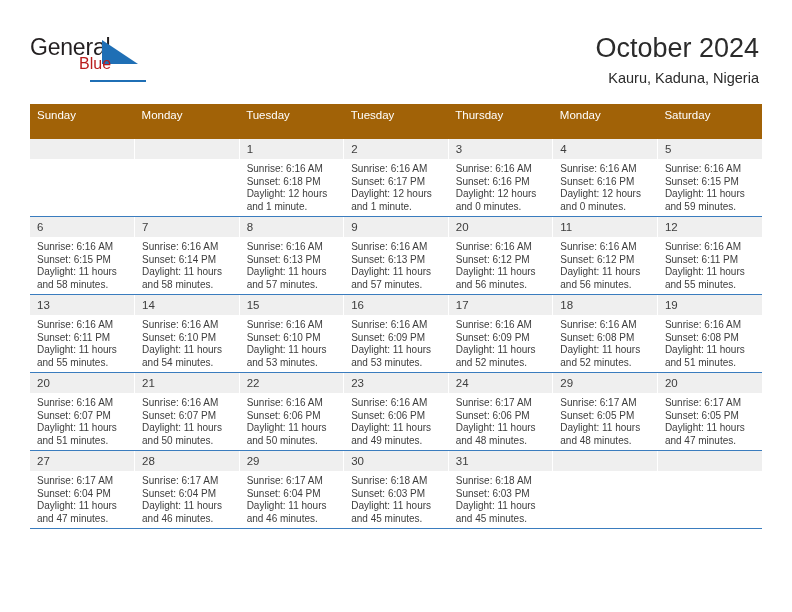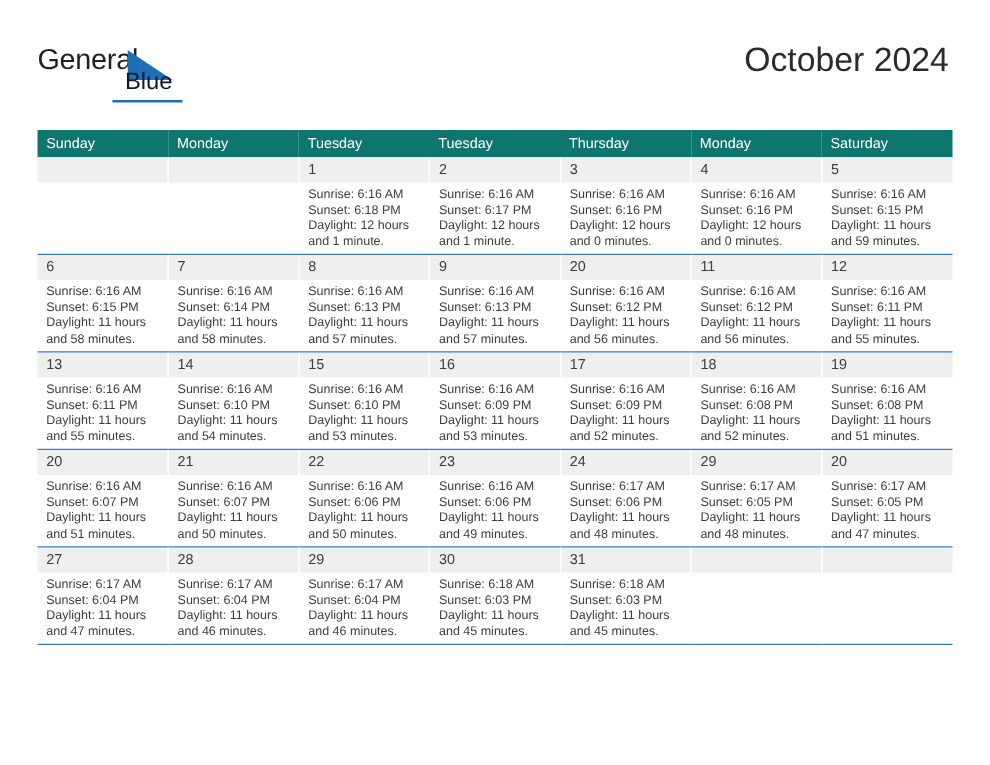--- a/index.html
+++ b/index.html
@@ -50,24 +50,24 @@
     left: 72px;
     top: 6px;
     width: 0;
     height: 0;
     border-top: 0 solid transparent;
     border-left: 0 solid transparent;
   }
   .logo-triangle svg { display: block; }
   .logo-blue {
     position: absolute;
-    left: 70px;
+    left: 49px;
     top: 21px;
-    font-size: 19px;
-    color: #0f172a;
+    font-size: 16px;
+    color: #b91c1c;
     font-family: "Liberation Sans", sans-serif;
   }
   .logo-underline {
     position: absolute;
     left: 60px;
     top: 46px;
     width: 56px;
     height: 2px;
     background: #1f6fb5;
   }
@@ -97,26 +97,26 @@
   
   .calendar {
     position: absolute;
     left: 30px;
     top: 104px;
     width: 732px;
     border-collapse: collapse;
     table-layout: fixed;
   }
   .calendar th {
-    background: #0f766e;
+    background: #a16207;
     color: #ffffff;
     font-size: 11.5px;
     font-weight: normal;
     text-align: left;
-    padding: 5px 0 5px 7px;
+    padding: 5px 0 18px 7px;
     height: 12px;
     border: none;
   }
   .calendar td {
     width: 104.57px;
     height: 77px;
     vertical-align: top;
     padding: 0;
     background: #ffffff;
     border-bottom: 1.5px solid #3a7cbe;
@@ -155,20 +155,21 @@
         <svg width="38" height="26" viewBox="0 0 38 26" xmlns="http://www.w3.org/2000/svg">
           <polygon points="0,0 36,24 0,24" fill="#1f6fb5"></polygon>
         </svg>
       </span>
       <span class="logo-blue">Blue</span>
       <span class="logo-underline"></span>
     </div>
 
     <div class="title-block">
       <h1 class="cal-title">October 2024</h1>
+      <h2 class="cal-subtitle">Kauru, Kaduna, Nigeria</h2>
     </div>
 
   </div>
 
   <table class="calendar">
     <thead>
       <tr>
         <th>Sunday</th>
         <th>Monday</th>
         <th>Tuesday</th>

